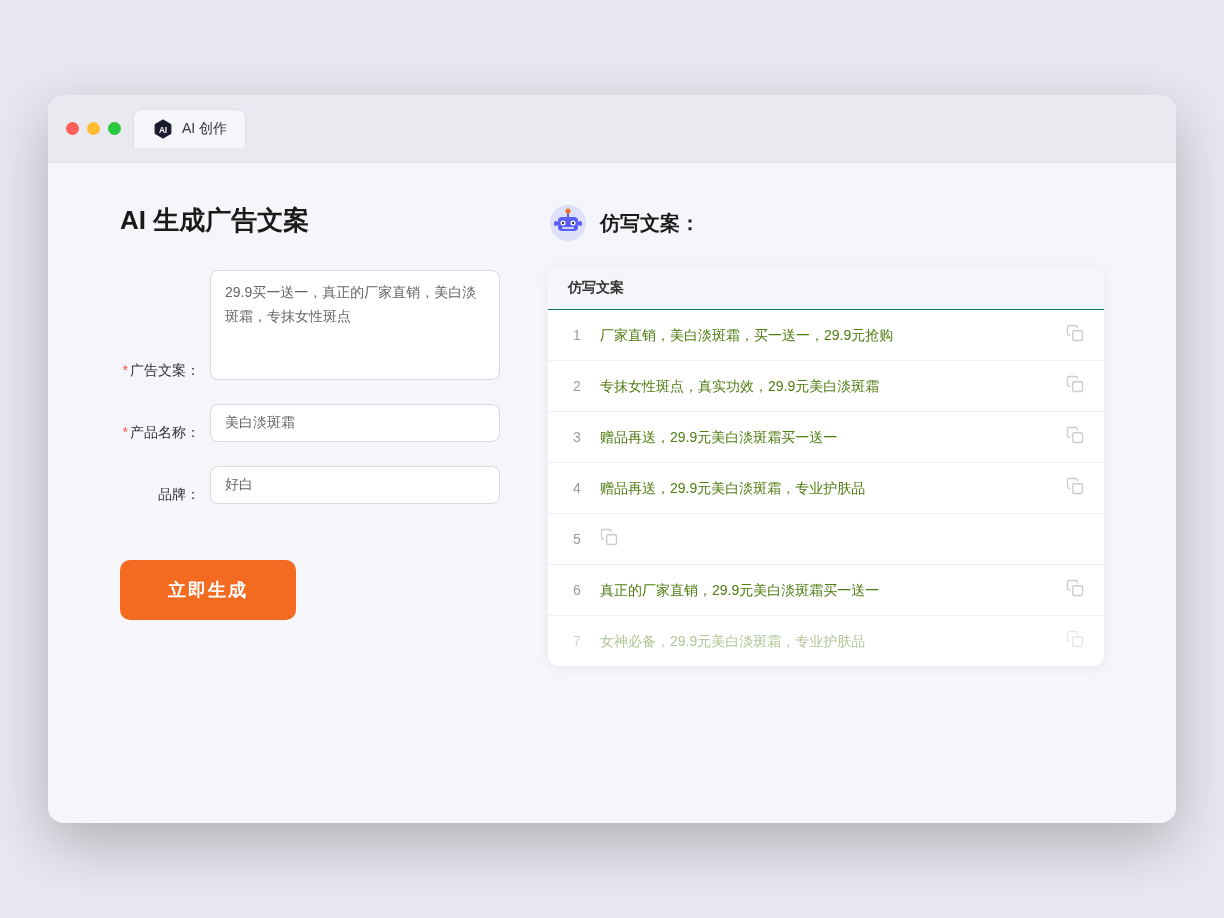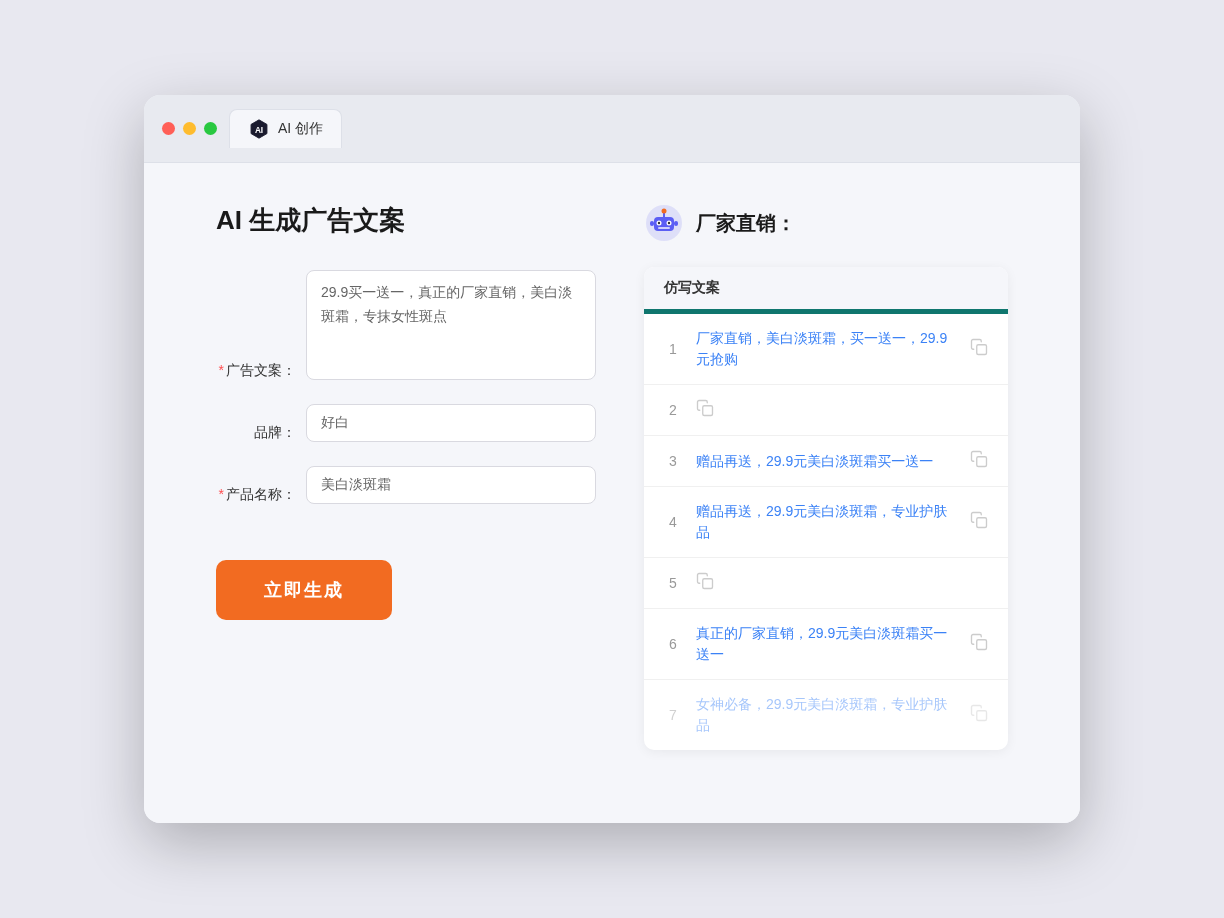--- a/index.html
+++ b/index.html
@@ -7,21 +7,21 @@
     body {
       background: #e8e8f0;
       display: flex;
       align-items: center;
       justify-content: center;
       min-height: 100vh;
       font-family: -apple-system, "PingFang SC", "Microsoft YaHei", sans-serif;
     }
 
     .browser-window {
-      width: 936px;
+      width: 1128px;
       background: #f0f2f7;
       border-radius: 16px;
       box-shadow: 0 20px 60px rgba(0,0,0,0.25);
       overflow: hidden;
     }
 
     .browser-titlebar {
       background: #e8eaf0;
       padding: 14px 18px;
       display: flex;
@@ -167,21 +167,21 @@
       overflow: hidden;
       box-shadow: 0 2px 12px rgba(0,0,0,0.06);
     }
 
     .result-table-header {
       background: #f5f6fa;
       padding: 12px 20px;
       font-size: 14px;
       font-weight: 600;
       color: #333;
-      border-bottom: 5px solid #0f766e;
+      border-bottom: 1px solid #0f766e;
     }
 
     .result-row {
       display: flex;
       align-items: center;
       padding: 14px 20px;
       border-bottom: 1px solid #f0f0f0;
       gap: 14px;
     }
 
@@ -197,21 +197,21 @@
       font-size: 14px;
       color: #999;
       min-width: 18px;
       text-align: center;
       flex-shrink: 0;
     }
 
     .row-text {
       flex: 1;
       font-size: 14px;
-      color: #3b82f6;
+      color: #4d7c0f;
       line-height: 1.5;
     }
   </style>
 </head>
 <body>
 
 <div class="browser-window">
 
   <div class="browser-titlebar">
     <div class="traffic-lights">
@@ -237,32 +237,32 @@
       
       <div class="form-group">
         <label class="form-label">
           <span class="required-star">*</span>广告文案：
         </label>
         <textarea class="form-input form-textarea" style="">29.9买一送一，真正的厂家直销，美白淡斑霜，专抹女性斑点</textarea>
       </div>
 
       
       <div class="form-group">
-        <label class="form-label">品牌：</label>
-        <input type="text" class="form-input" value="好白" style="">
-      </div>
-
-      
-      <div class="form-group">
         <label class="form-label">
           <span class="required-star">*</span>产品名称：
         </label>
         <input type="text" class="form-input" value="美白淡斑霜" style="">
       </div>
 
+      
+      <div class="form-group">
+        <label class="form-label">品牌：</label>
+        <input type="text" class="form-input" value="好白" style="">
+      </div>
+
       <button class="generate-btn">立即生成</button>
     </div>
 
     <div class="right-panel">
       <div class="result-header">
 
         <svg class="robot-icon" viewBox="0 0 40 40" fill="none">
           <circle cx="20" cy="20" r="18" fill="#5b5ef4" opacity="0.15"></circle>
 
           <rect x="10" y="14" width="20" height="14" rx="4" fill="#5b5ef4"></rect>
@@ -273,37 +273,38 @@
           <circle cx="15" cy="20" r="2.5" fill="white"></circle>
           <circle cx="25" cy="20" r="2.5" fill="white"></circle>
           <circle cx="15" cy="20" r="1.2" fill="#333"></circle>
           <circle cx="25" cy="20" r="1.2" fill="#333"></circle>
 
           <rect x="14" y="24" width="12" height="2" rx="1" fill="white" opacity="0.7"></rect>
 
           <rect x="6" y="18" width="4" height="5" rx="2" fill="#5b5ef4"></rect>
           <rect x="30" y="18" width="4" height="5" rx="2" fill="#5b5ef4"></rect>
         </svg>
-        <span class="result-title">厂家直销：</span>
+        <span class="result-title">仿写文案：</span>
       </div>
 
       <div class="result-table">
         <div class="result-table-header">仿写文案</div>
 
         <div id="results-container">
             <div class="result-row">
               <span class="row-num">1</span>
               <span class="row-text">厂家直销，美白淡斑霜，买一送一，29.9元抢购</span>
               <span style="cursor: pointer;"><svg width="18" height="18" viewBox="0 0 24 24" fill="none" stroke="#ccc" stroke-width="1.8" stroke-linecap="round" stroke-linejoin="round">
       <rect x="9" y="9" width="13" height="13" rx="2" ry="2"></rect>
       <path d="M5 15H4a2 2 0 0 1-2-2V4a2 2 0 0 1 2-2h9a2 2 0 0 1 2 2v1"></path>
     </svg></span>
             </div>
             <div class="result-row">
               <span class="row-num">2</span>
+              <span class="row-text">专抹女性斑点，真实功效，29.9元美白淡斑霜</span>
               <span style="cursor: pointer;"><svg width="18" height="18" viewBox="0 0 24 24" fill="none" stroke="#ccc" stroke-width="1.8" stroke-linecap="round" stroke-linejoin="round">
       <rect x="9" y="9" width="13" height="13" rx="2" ry="2"></rect>
       <path d="M5 15H4a2 2 0 0 1-2-2V4a2 2 0 0 1 2-2h9a2 2 0 0 1 2 2v1"></path>
     </svg></span>
             </div>
             <div class="result-row">
               <span class="row-num">3</span>
               <span class="row-text">赠品再送，29.9元美白淡斑霜买一送一</span>
               <span style="cursor: pointer;"><svg width="18" height="18" viewBox="0 0 24 24" fill="none" stroke="#ccc" stroke-width="1.8" stroke-linecap="round" stroke-linejoin="round">
       <rect x="9" y="9" width="13" height="13" rx="2" ry="2"></rect>

